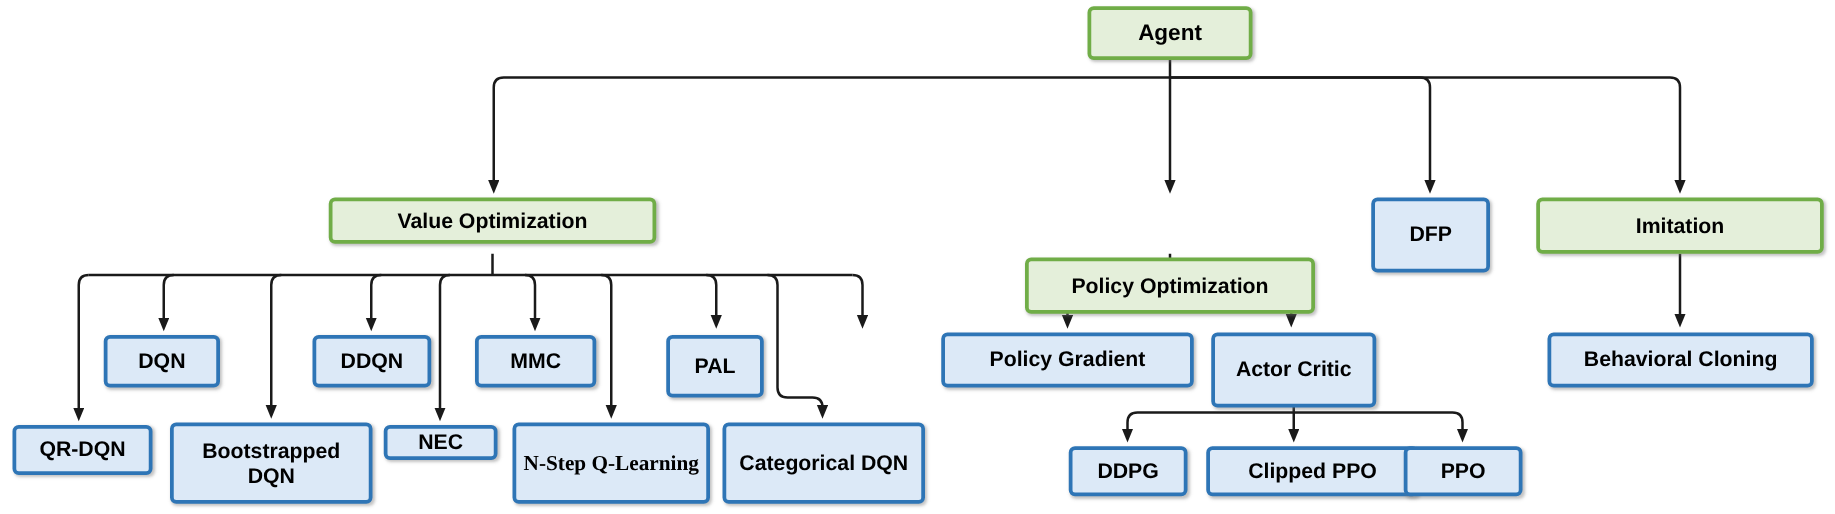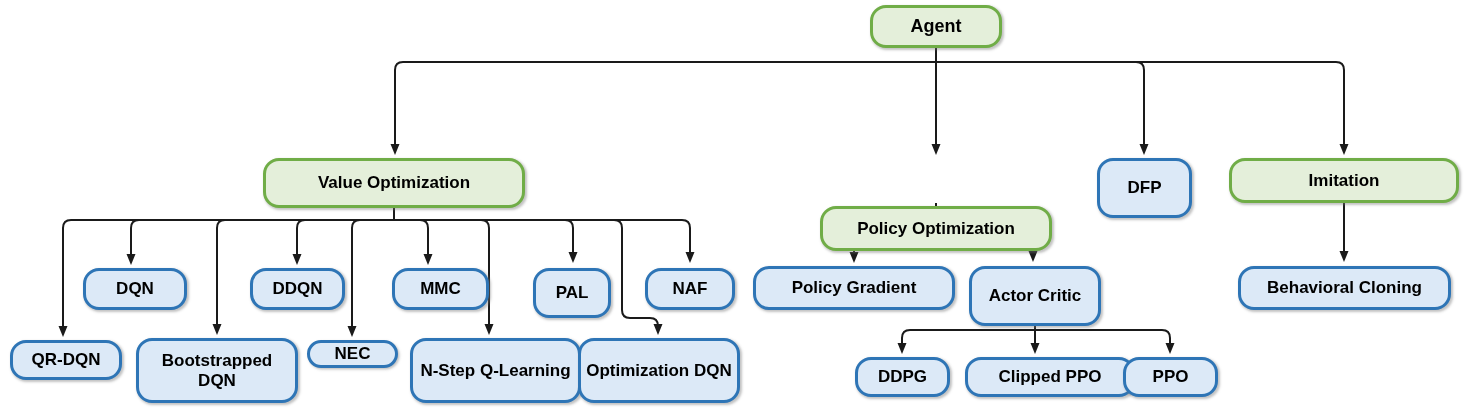--- a/index.html
+++ b/index.html
@@ -13,21 +13,21 @@
   svg.wires{position:absolute;left:0;top:0;z-index:1;}
   .node{
     position:absolute;
     z-index:2;
     display:flex;align-items:center;justify-content:center;
     text-align:center;
     font-weight:bold;
     color:#000000;
     font-size:17px;
     line-height:1.15;
-    border-radius:16px;
+    border-radius:5px;
     box-sizing:border-box;
     box-shadow:1.5px 1.5px 2.5px rgba(120,120,120,0.45);
     padding:2px 4px;
   }
   .node.green{
     background:var(--cat-fill,#E4EFDA);
     border:3px solid var(--cat-border,#70AD47);
   }
   .node.blue{
     background:var(--alg-fill,#DCE9F7);
@@ -71,36 +71,35 @@
 
     <path d="M1035 310 V345" marker-end="url(#arrow)"></path>
     <path d="M1035 330 H910 Q902 330 902 338 V345" marker-end="url(#arrow)"></path>
     <path d="M1035 330 H1162 Q1170 330 1170 338 V345" marker-end="url(#arrow)"></path>
 
     <path d="M1344 203 V253" marker-end="url(#arrow)"></path>
   </svg>
 
   <div class="node green root" style="left:870px;top:5px;width:132px;height:43px;">Agent</div>
 
-  <div class="node green" style="left:263px;top:158px;width:262px;height:50px;">Value Optimization</div>
+  <div class="node green" style="left:263px;top:158px;width:262px;height:37px;">Value Optimization</div>
   <div class="node green" style="left:820px;top:158px;width:232px;height:45px;margin-top:48px;">Policy Optimization</div>
   <div class="node blue" style="left:1097px;top:158px;width:95px;height:60px;">DFP</div>
   <div class="node green" style="left:1229px;top:158px;width:230px;height:45px;text-align:right;">Imitation</div>
 
-  <div class="node blue" style="left:83px;top:268px;width:104px;height:42px;">DQN</div>
+  <div class="node blue" style="left:83px;top:268px;width:93px;height:42px;">DQN</div>
   <div class="node blue" style="left:250px;top:268px;width:95px;height:42px;">DDQN</div>
-  <div class="node blue" style="left:380px;top:268px;width:97px;height:42px;margin-left:12px;">MMC</div>
+  <div class="node blue" style="left:380px;top:268px;width:97px;height:42px;">MMC</div>
   <div class="node blue" style="left:533px;top:268px;width:78px;height:50px;">PAL</div>
-  <div class="node blue" style="left:645px;top:268px;width:90px;height:42px;">NAF</div>
 
   <div class="node blue" style="left:10px;top:340px;width:112px;height:40px;">QR-DQN</div>
   <div class="node blue" style="left:136px;top:338px;width:162px;height:65px;">Bootstrapped DQN</div>
   <div class="node blue" style="left:307px;top:340px;width:91px;height:28px;">NEC</div>
-  <div class="node blue" style="left:410px;top:338px;width:171px;height:65px;">N-Step Q-Learning</div>
-  <div class="node blue" style="left:578px;top:338px;width:162px;height:65px;">Optimization DQN</div>
+  <div class="node blue" style="left:410px;top:338px;width:158px;height:65px;font-family:Liberation Serif, serif;">N-Step Q-Learning</div>
+  <div class="node blue" style="left:578px;top:338px;width:162px;height:65px;">Categorical DQN</div>
 
   <div class="node blue" style="left:753px;top:266px;width:202px;height:44px;">Policy Gradient</div>
   <div class="node blue" style="left:969px;top:266px;width:132px;height:60px;">Actor Critic</div>
 
   <div class="node blue" style="left:855px;top:357px;width:95px;height:40px;">DDPG</div>
   <div class="node blue" style="left:965px;top:357px;width:170px;height:40px;">Clipped PPO</div>
   <div class="node blue" style="left:1123px;top:357px;width:95px;height:40px;">PPO</div>
 
   <div class="node blue" style="left:1238px;top:266px;width:213px;height:44px;">Behavioral Cloning</div>
 

